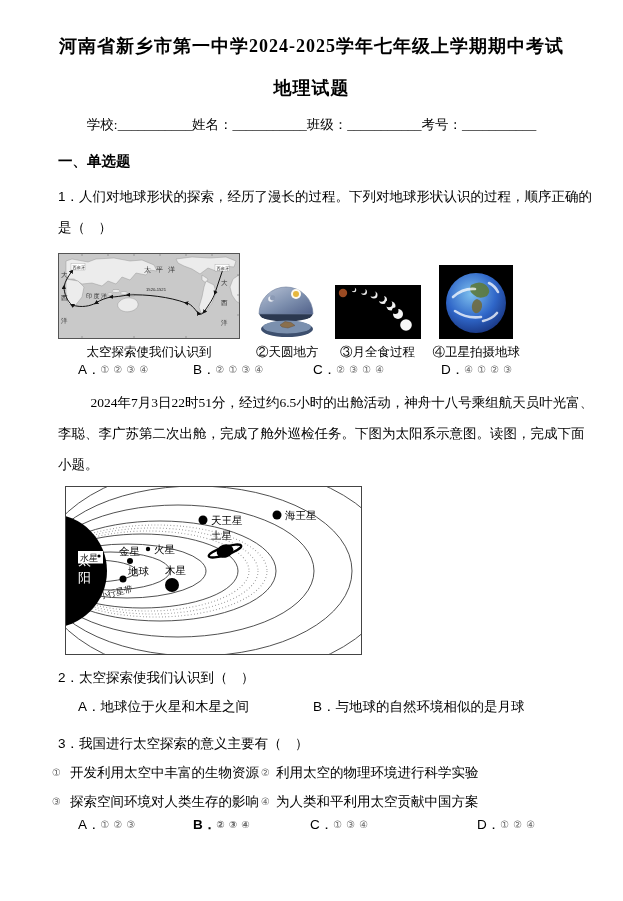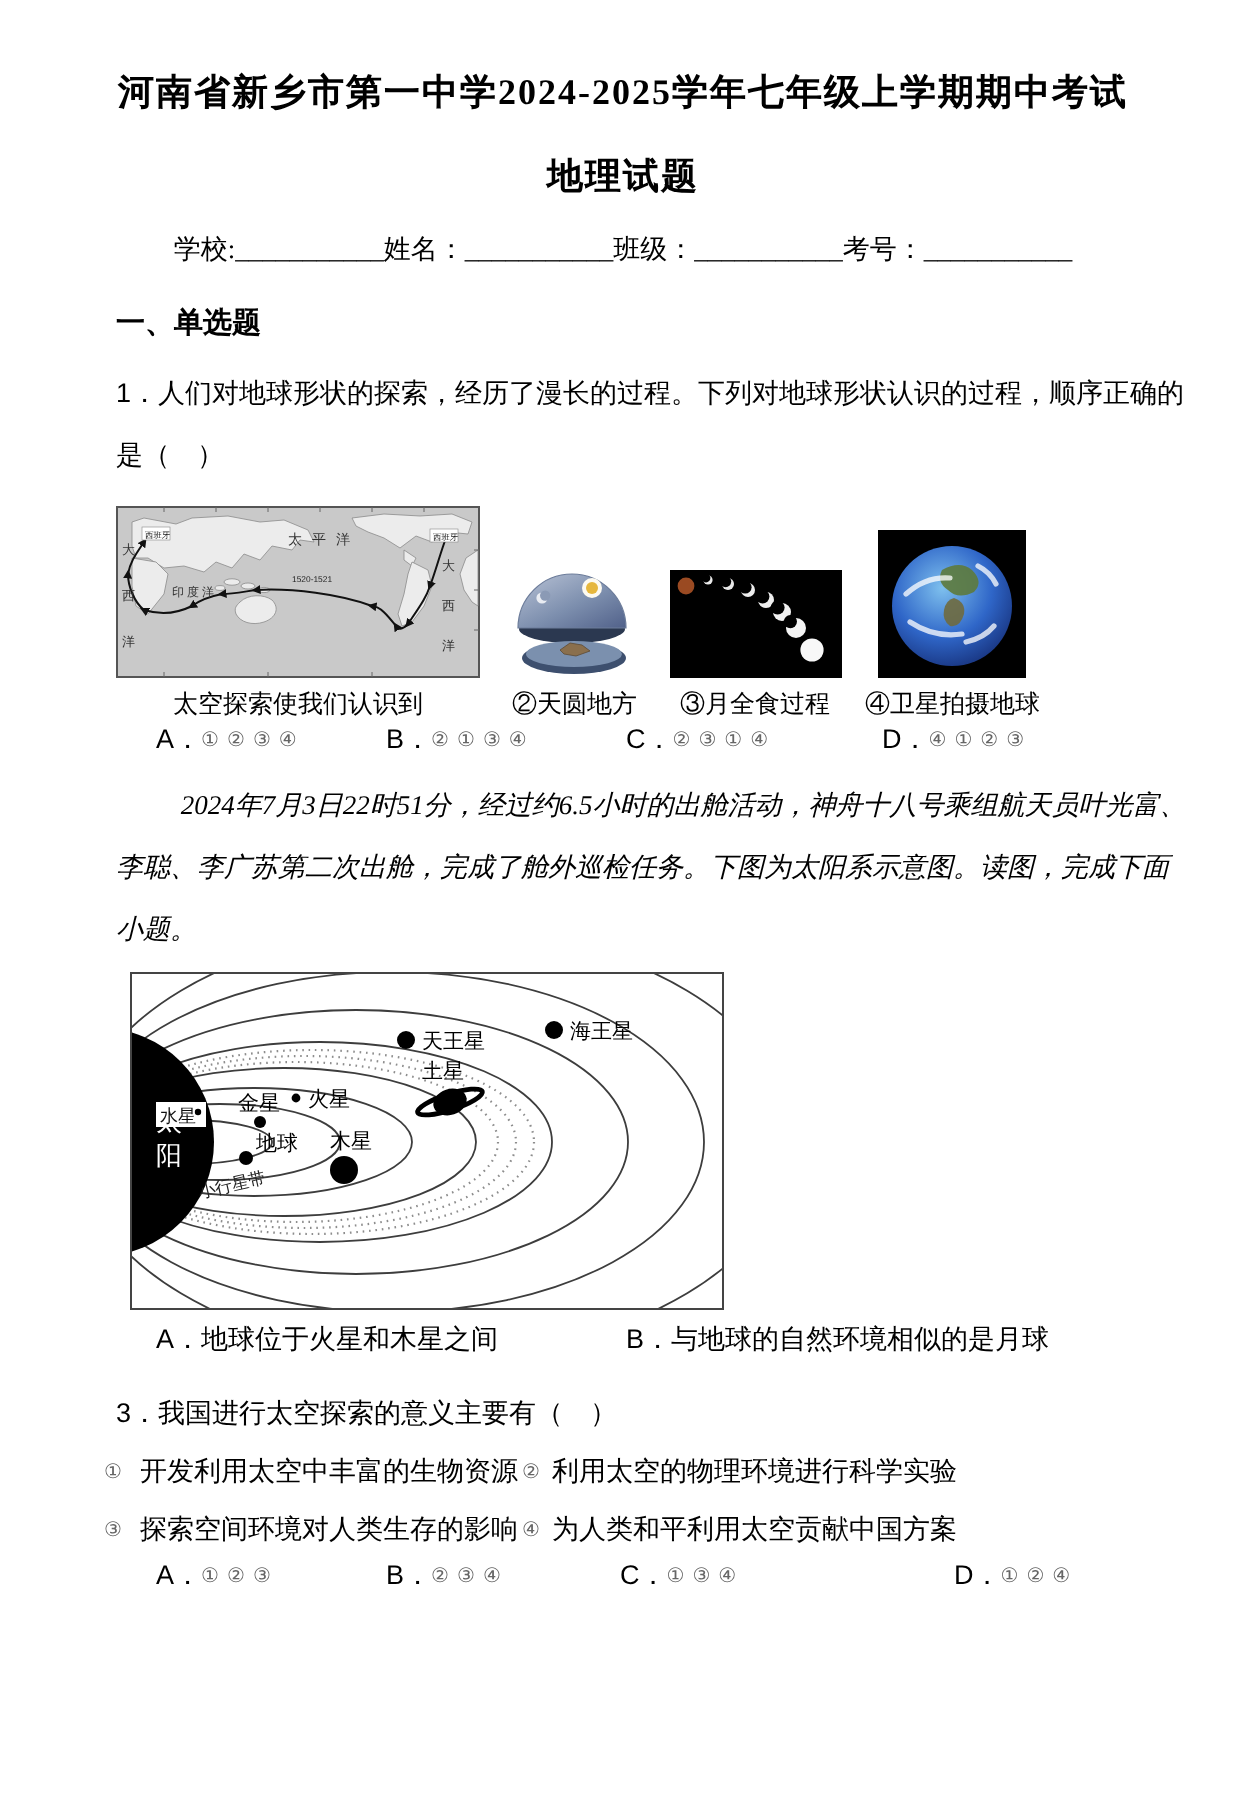--- a/index.html
+++ b/index.html
@@ -13,25 +13,25 @@
   .section-heading{margin-top:18px;font-size:14.5px;font-weight:bold;}
   .q{margin-top:10px;font-size:13.5px;line-height:2.3;}
   .q2q3{line-height:2.15;margin-top:8px;}
   .figs{display:flex;align-items:flex-end;margin-top:10px;}
   .fig{display:flex;flex-direction:column;align-items:center;}
   .fig .caption{font-size:12.5px;margin-top:5px;white-space:nowrap;font-family:"Liberation Serif",serif;}
   .gap16{margin-left:16px;} .gap12{margin-left:12px;}
   .opts{margin-left:20px;font-size:13.5px;display:flex;}
   .opt{display:inline-block;}
   .w1{width:115px;} .w2{width:120px;} .w3{width:128px;}
-  .w1b{width:115px;} .w2b{width:117px;} .w3b{width:167px;}
+  .w1b{width:115px;} .w2b{width:117px;font-weight:bold;} .w3b{width:167px;}
   .onums{font-size:10px;color:#666;letter-spacing:4px;font-family:"DejaVu Sans",sans-serif;vertical-align:1px;}
   .opts2row{margin-left:20px;font-size:13.5px;line-height:2.15;display:flex;}
   .col1{width:235px;}
-  .passage{margin-top:8px;font-size:13.5px;line-height:2.3;font-style:italic;font-family:"Liberation Serif","DejaVu Serif",serif;text-indent:2.4em;}
+  .passage{margin-top:8px;font-size:13.5px;line-height:2.3;font-family:"Liberation Serif","DejaVu Serif",serif;text-indent:2.4em;}
   .diagram{margin-top:6px;margin-left:7px;width:295px;height:167px;border:1px solid #444;}
   .q3item{margin-left:-6px;font-size:13.5px;line-height:2.15;}
   .marker{font-size:10px;color:#666;font-family:"DejaVu Sans",sans-serif;margin-right:9px;vertical-align:1px;}
   .marker.m2{margin-left:2px;margin-right:6px;}
   svg{display:block;}
 </style>
 </head>
 <body>
 
 <div class="page">
@@ -210,20 +210,21 @@
           <text x="88" y="66">火星</text>
           <text x="99" y="87">木星</text>
           <text x="145" y="52">土星</text>
           <text x="145" y="37">天王星</text>
           <text x="219" y="32">海王星</text>
         </g>
         <text x="34" y="112" font-size="8.5" fill="#222" font-family="Liberation Sans,sans-serif" transform="rotate(-13 34 112)">小行星带</text>
       </svg>
     </div>
 
+    <div class="q q2q3">2．太空探索使我们认识到（　）</div>
     <div class="opts2row">
       <span class="opt col1"><span>A．</span><span>地球位于火星和木星之间</span></span>
       <span class="opt"><span>B．</span><span>与地球的自然环境相似的是月球</span></span>
     </div>
 
     <div class="q q2q3">3．我国进行太空探索的意义主要有（　）</div>
     <div class="q3item">
       <span class="marker">①</span><span>开发利用太空中丰富的生物资源</span><span class="marker m2">②</span><span>利用太空的物理环境进行科学实验</span>
     </div>
     <div class="q3item">

